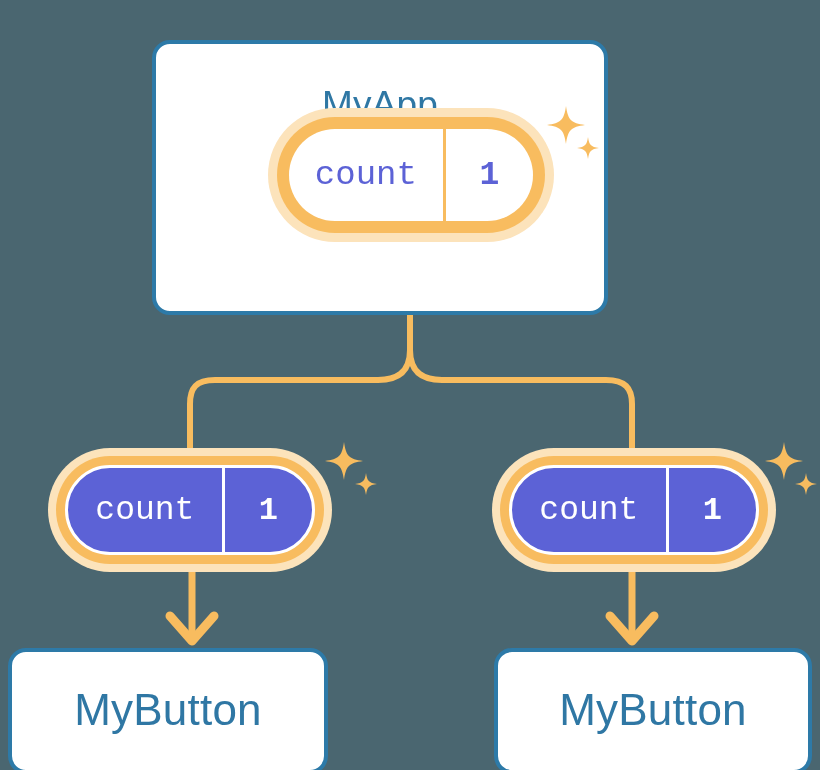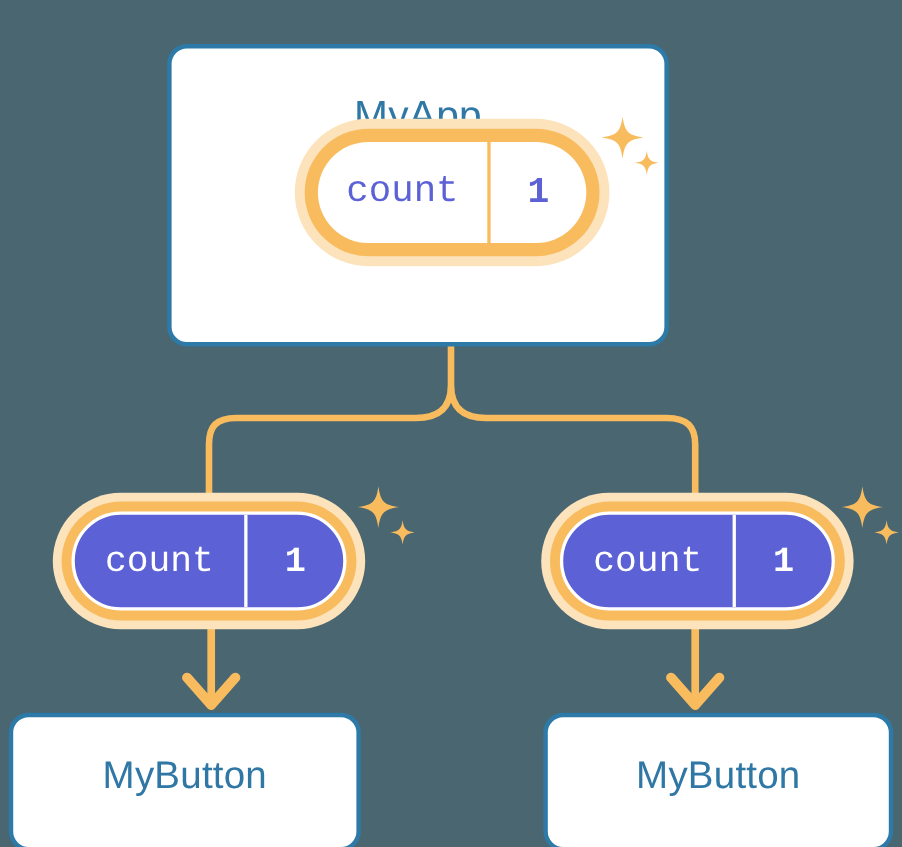--- a/index.html
+++ b/index.html
@@ -55,21 +55,21 @@
   #app-card .card-title {
     top: 40px;
     font-size: 37px;
   }
 
   .btn-card { height: 126px; }
   #btn-card-left  { left: 8px;   top: 648px; width: 320px; }
   #btn-card-right { left: 494px; top: 648px; width: 318px; }
   .btn-card .card-title {
     top: 33px;
-    font-size: 35px;
+    font-size: 44px;
   }
 
   
   .pill-wrap {
     position: absolute;
     z-index: 4;
   }
   
   .pill-halo {
     position: absolute;

